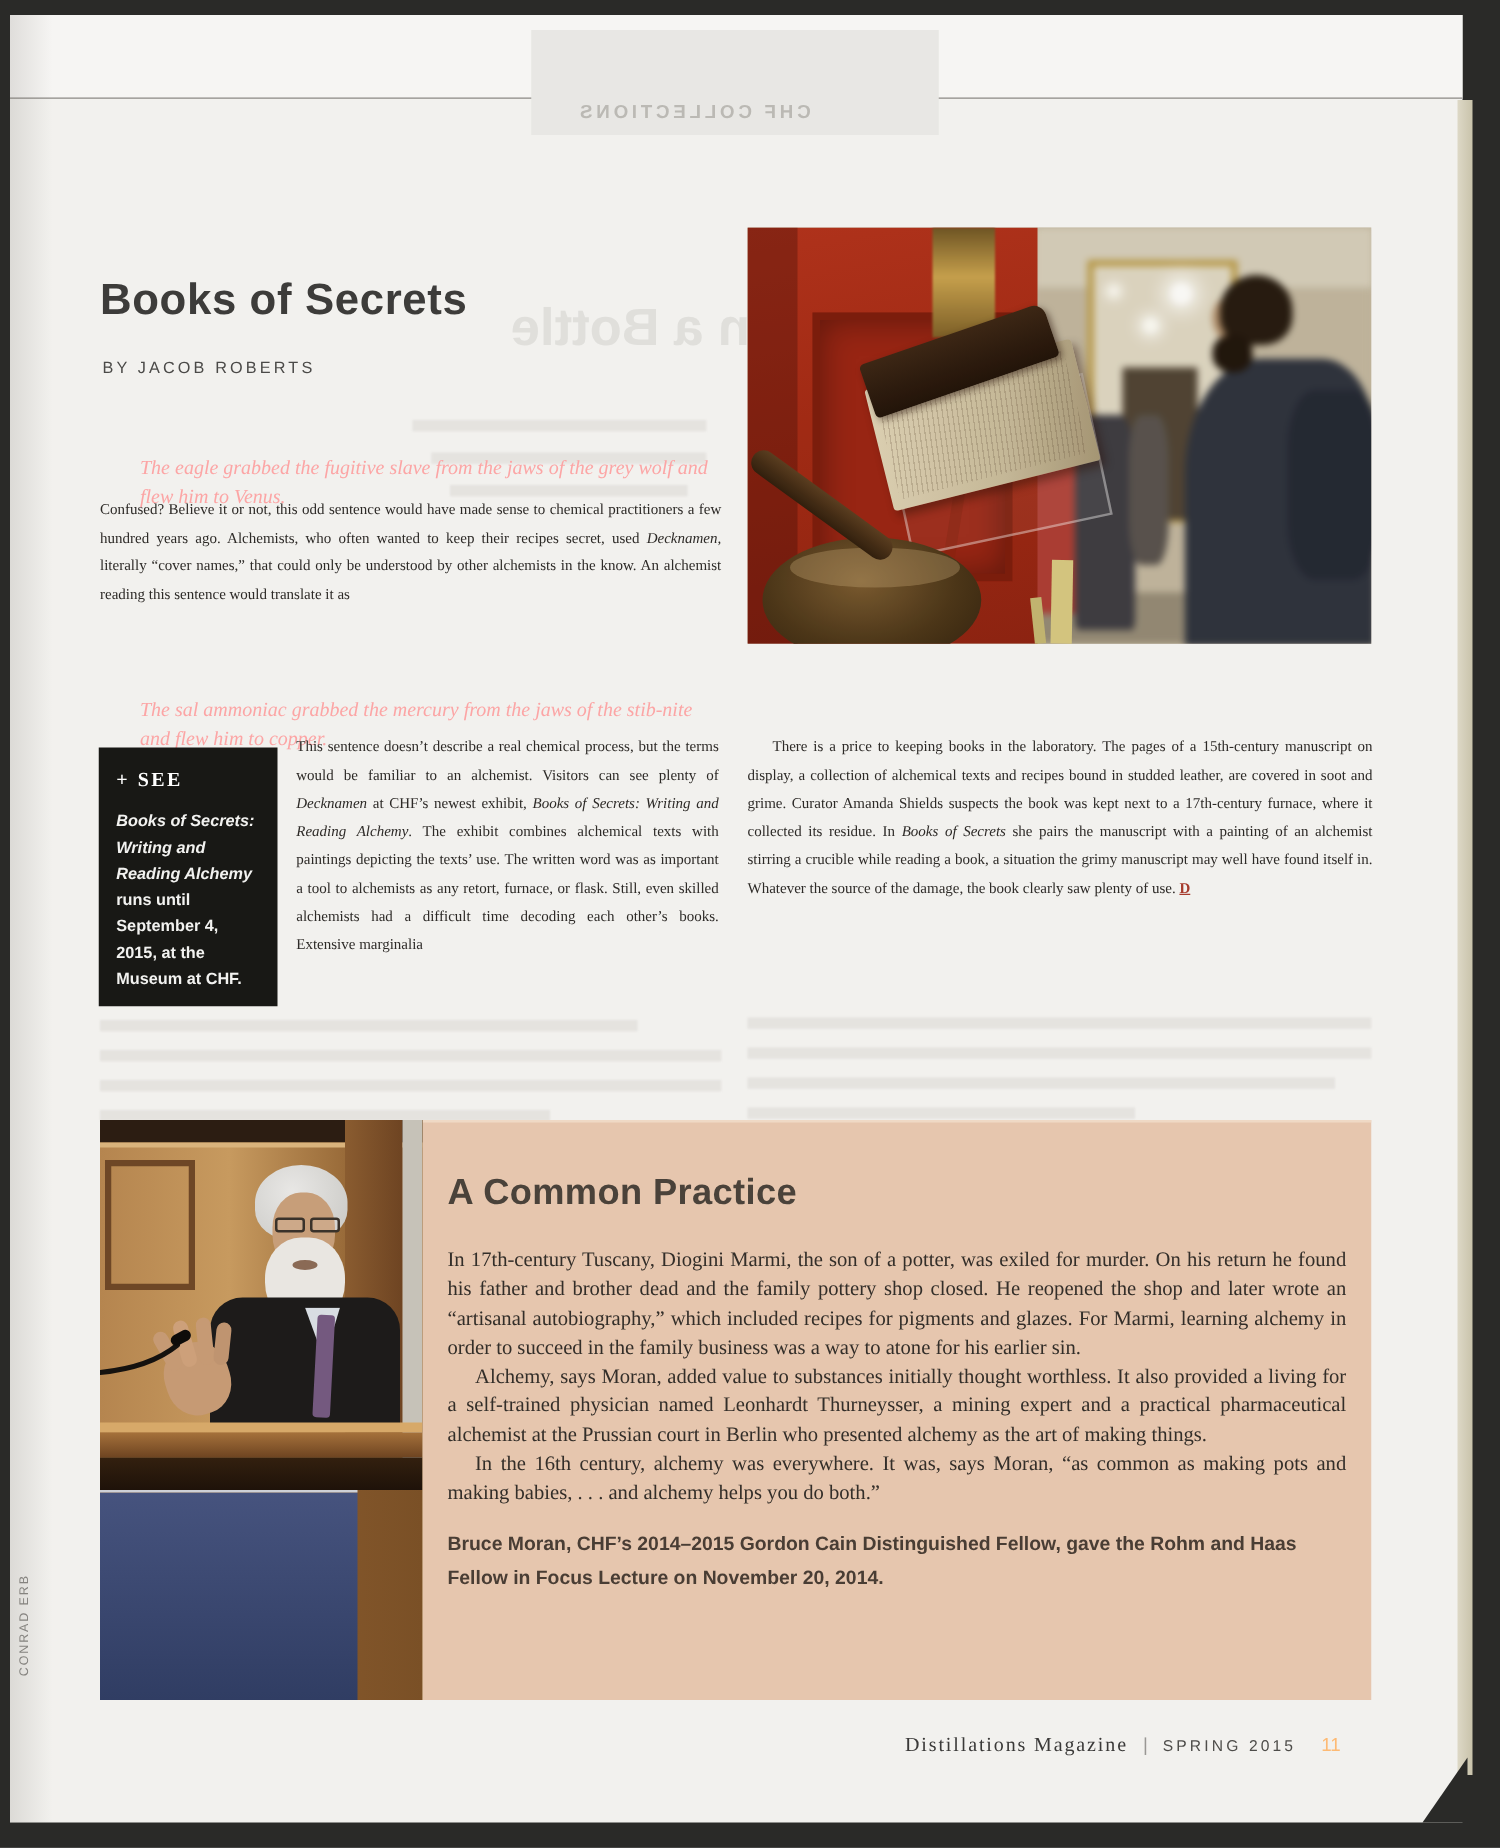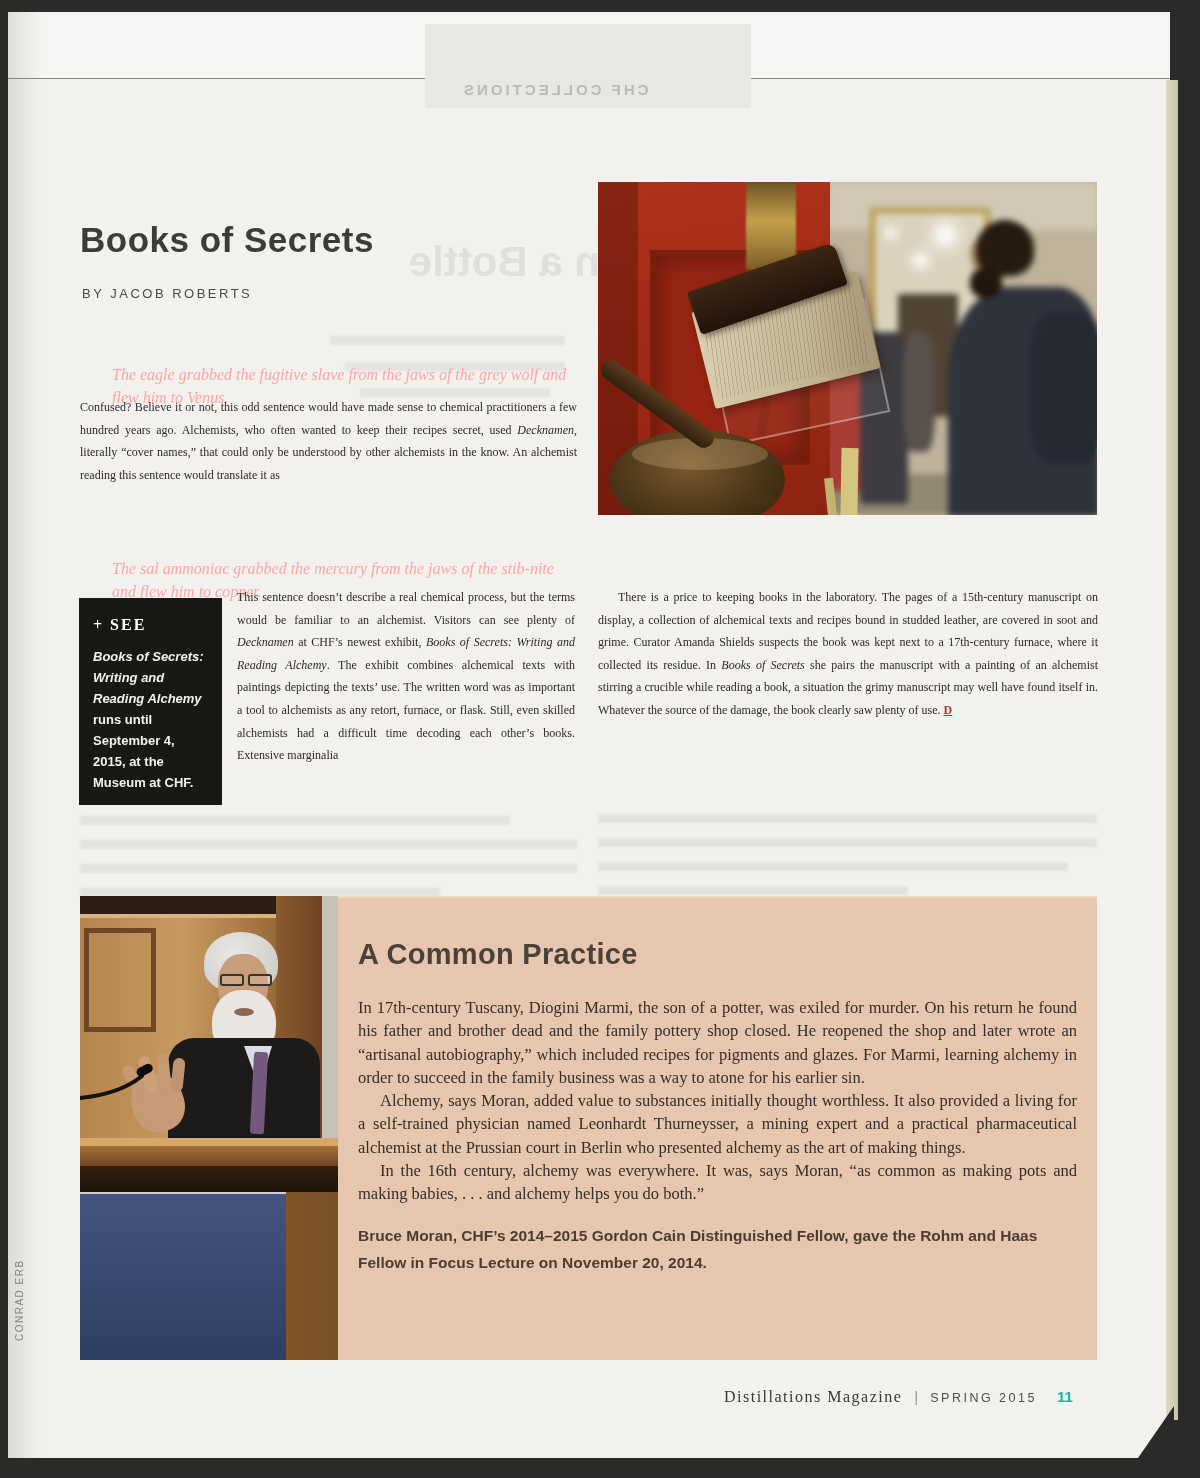--- a/index.html
+++ b/index.html
@@ -63,21 +63,21 @@
   .acp-body p.ind{text-indent:22px;}
   .acp-credit{margin-top:16px;font-family:"Liberation Sans",sans-serif;font-weight:bold;
      font-size:15.5px;line-height:27px;color:#493d34;text-align:left;}
   
   .photo2{left:80px;top:896px;width:258px;height:464px;overflow:hidden;background:#b5854f;}
   
   .footer{left:724px;top:1388px;display:flex;align-items:baseline;}
   .footer .mag{font-family:"Liberation Serif",serif;font-size:16px;letter-spacing:1.5px;color:#3a3938;}
   .footer .div{margin:0 12px;color:#9a9894;font-size:15px;font-family:"Liberation Sans",sans-serif;}
   .footer .season{font-family:"Liberation Sans",sans-serif;font-size:12.5px;letter-spacing:2.5px;color:#4e4d4a;}
-  .footer .num{margin-left:20px;font-family:"Liberation Sans",sans-serif;font-weight:bold;font-size:15px;color:#14b8a6;}
+  .footer .num{margin-left:20px;font-family:"Liberation Sans",sans-serif;font-weight:normal;font-size:15px;color:#fdba74;}
   .vcredit{left:14px;top:1341px;transform:rotate(-90deg);transform-origin:0 0;
      font-family:"Liberation Sans",sans-serif;font-size:10px;letter-spacing:1.5px;
      color:#85837f;white-space:nowrap;}
 </style>
 </head>
 <body>
 
 <div id="scan">
 
   <div class="abs page"></div>

